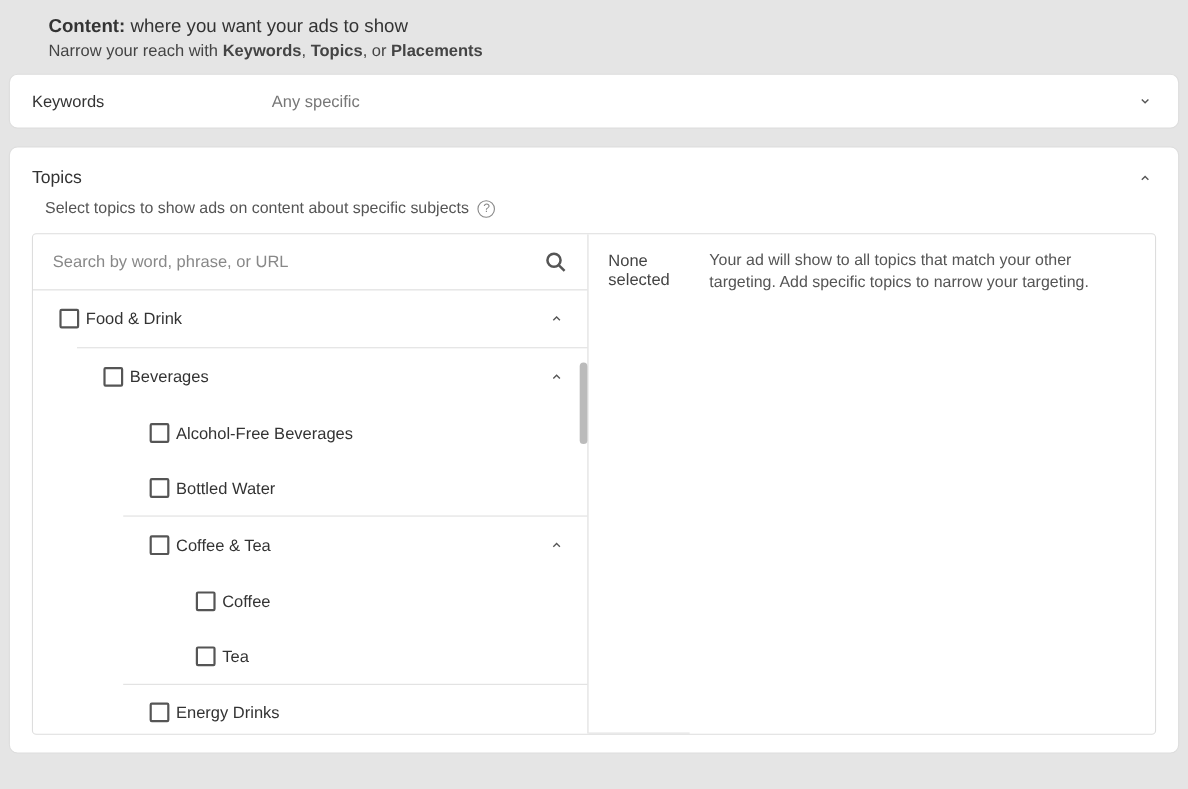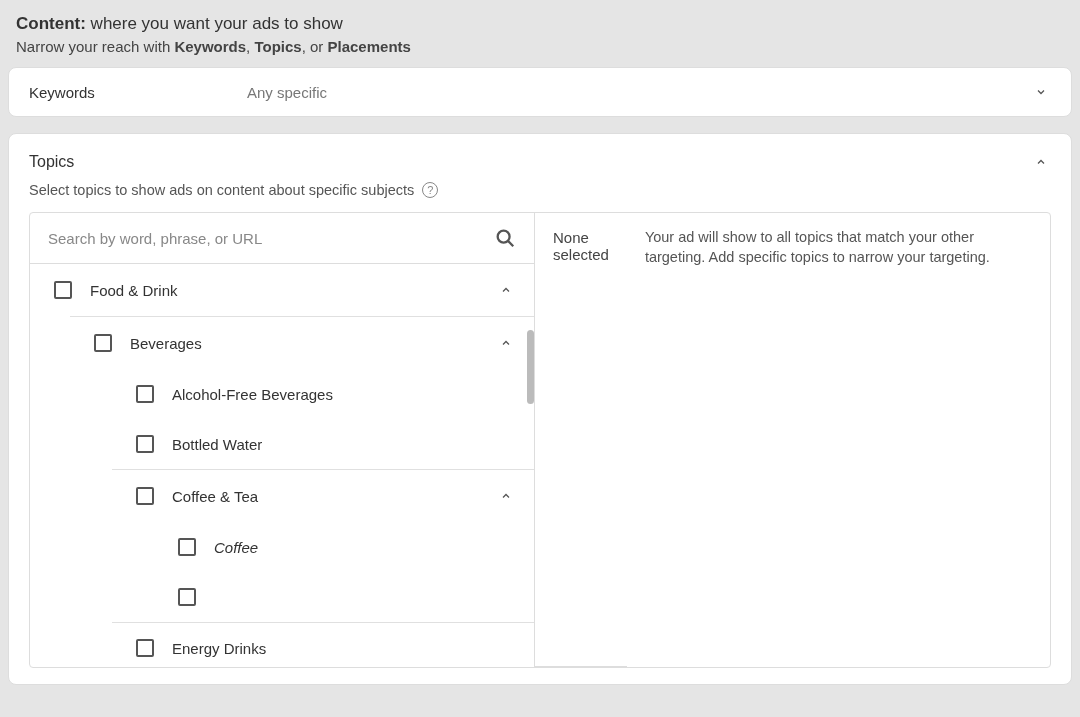--- a/index.html
+++ b/index.html
@@ -9,20 +9,21 @@
       font-family: Arial, Helvetica, sans-serif;
     }
     body {
       background: #e5e5e5;
       width: 1080px;
       height: 717px;
       overflow: hidden;
     }
     .header-section {
       padding: 14px 16px 12px 16px;
+      margin-left: 28px;
     }
     .header-title {
       font-size: 17px;
       color: #333;
       margin-bottom: 4px;
     }
     .header-title-bold {
       font-weight: 700;
     }
     .header-subtitle {
@@ -76,21 +77,21 @@
     }
     .topics-title {
       font-size: 16px;
       font-weight: 400;
       color: #333;
       flex: 1;
     }
     .topics-sub {
       display: flex;
       align-items: flex-start;
-      padding: 0 20px 14px 20px;
+      padding: 0 20px 14px 32px;
       font-size: 14.5px;
       color: #555;
       gap: 8px;
     }
     .help-icon {
       width: 16px;
       height: 16px;
       border: 1.5px solid #888;
       border-radius: 50%;
       display: inline-flex;
@@ -160,29 +161,29 @@
     }
     .checkbox {
       width: 18px;
       height: 18px;
       border: 2px solid #555;
       border-radius: 2px;
       flex-shrink: 0;
       cursor: pointer;
     }
     .row-label {
-      margin-left: 18px;
+      margin-left: 6px;
       font-size: 15px;
       color: #333;
       flex: 1;
     }
     .indent-0 { padding-left: 24px; }
     .indent-1 { padding-left: 64px; }
     .indent-2 { padding-left: 106px; }
-    .indent-3 { padding-left: 148px; font-style: italic; }
+    .indent-3 { padding-left: 148px; }
     .divider-1 { margin-left: 40px; border-bottom: 1px solid #e0e0e0; }
     .divider-2 { margin-left: 82px; border-bottom: 1px solid #e0e0e0; }
     .right-header {
       padding: 16px 18px;
       border-bottom: 1px solid #ddd;
       font-size: 15px;
       color: #444;
     }
     .right-body {
       padding: 14px 18px;
@@ -286,20 +287,21 @@
           </span>
         </div>
 
         <div class="tree-row indent-3">
           <span class="checkbox"></span>
           <span class="row-label">Coffee</span>
         </div>
 
         <div class="tree-row indent-3">
           <span class="checkbox"></span>
+          <span class="row-label">Tea</span>
         </div>
         <div class="divider-2"></div>
 
         <div class="tree-row indent-2">
           <span class="checkbox"></span>
           <span class="row-label">Energy Drinks</span>
         </div>
       </div>
     </div>
     <div class="right-panel">

